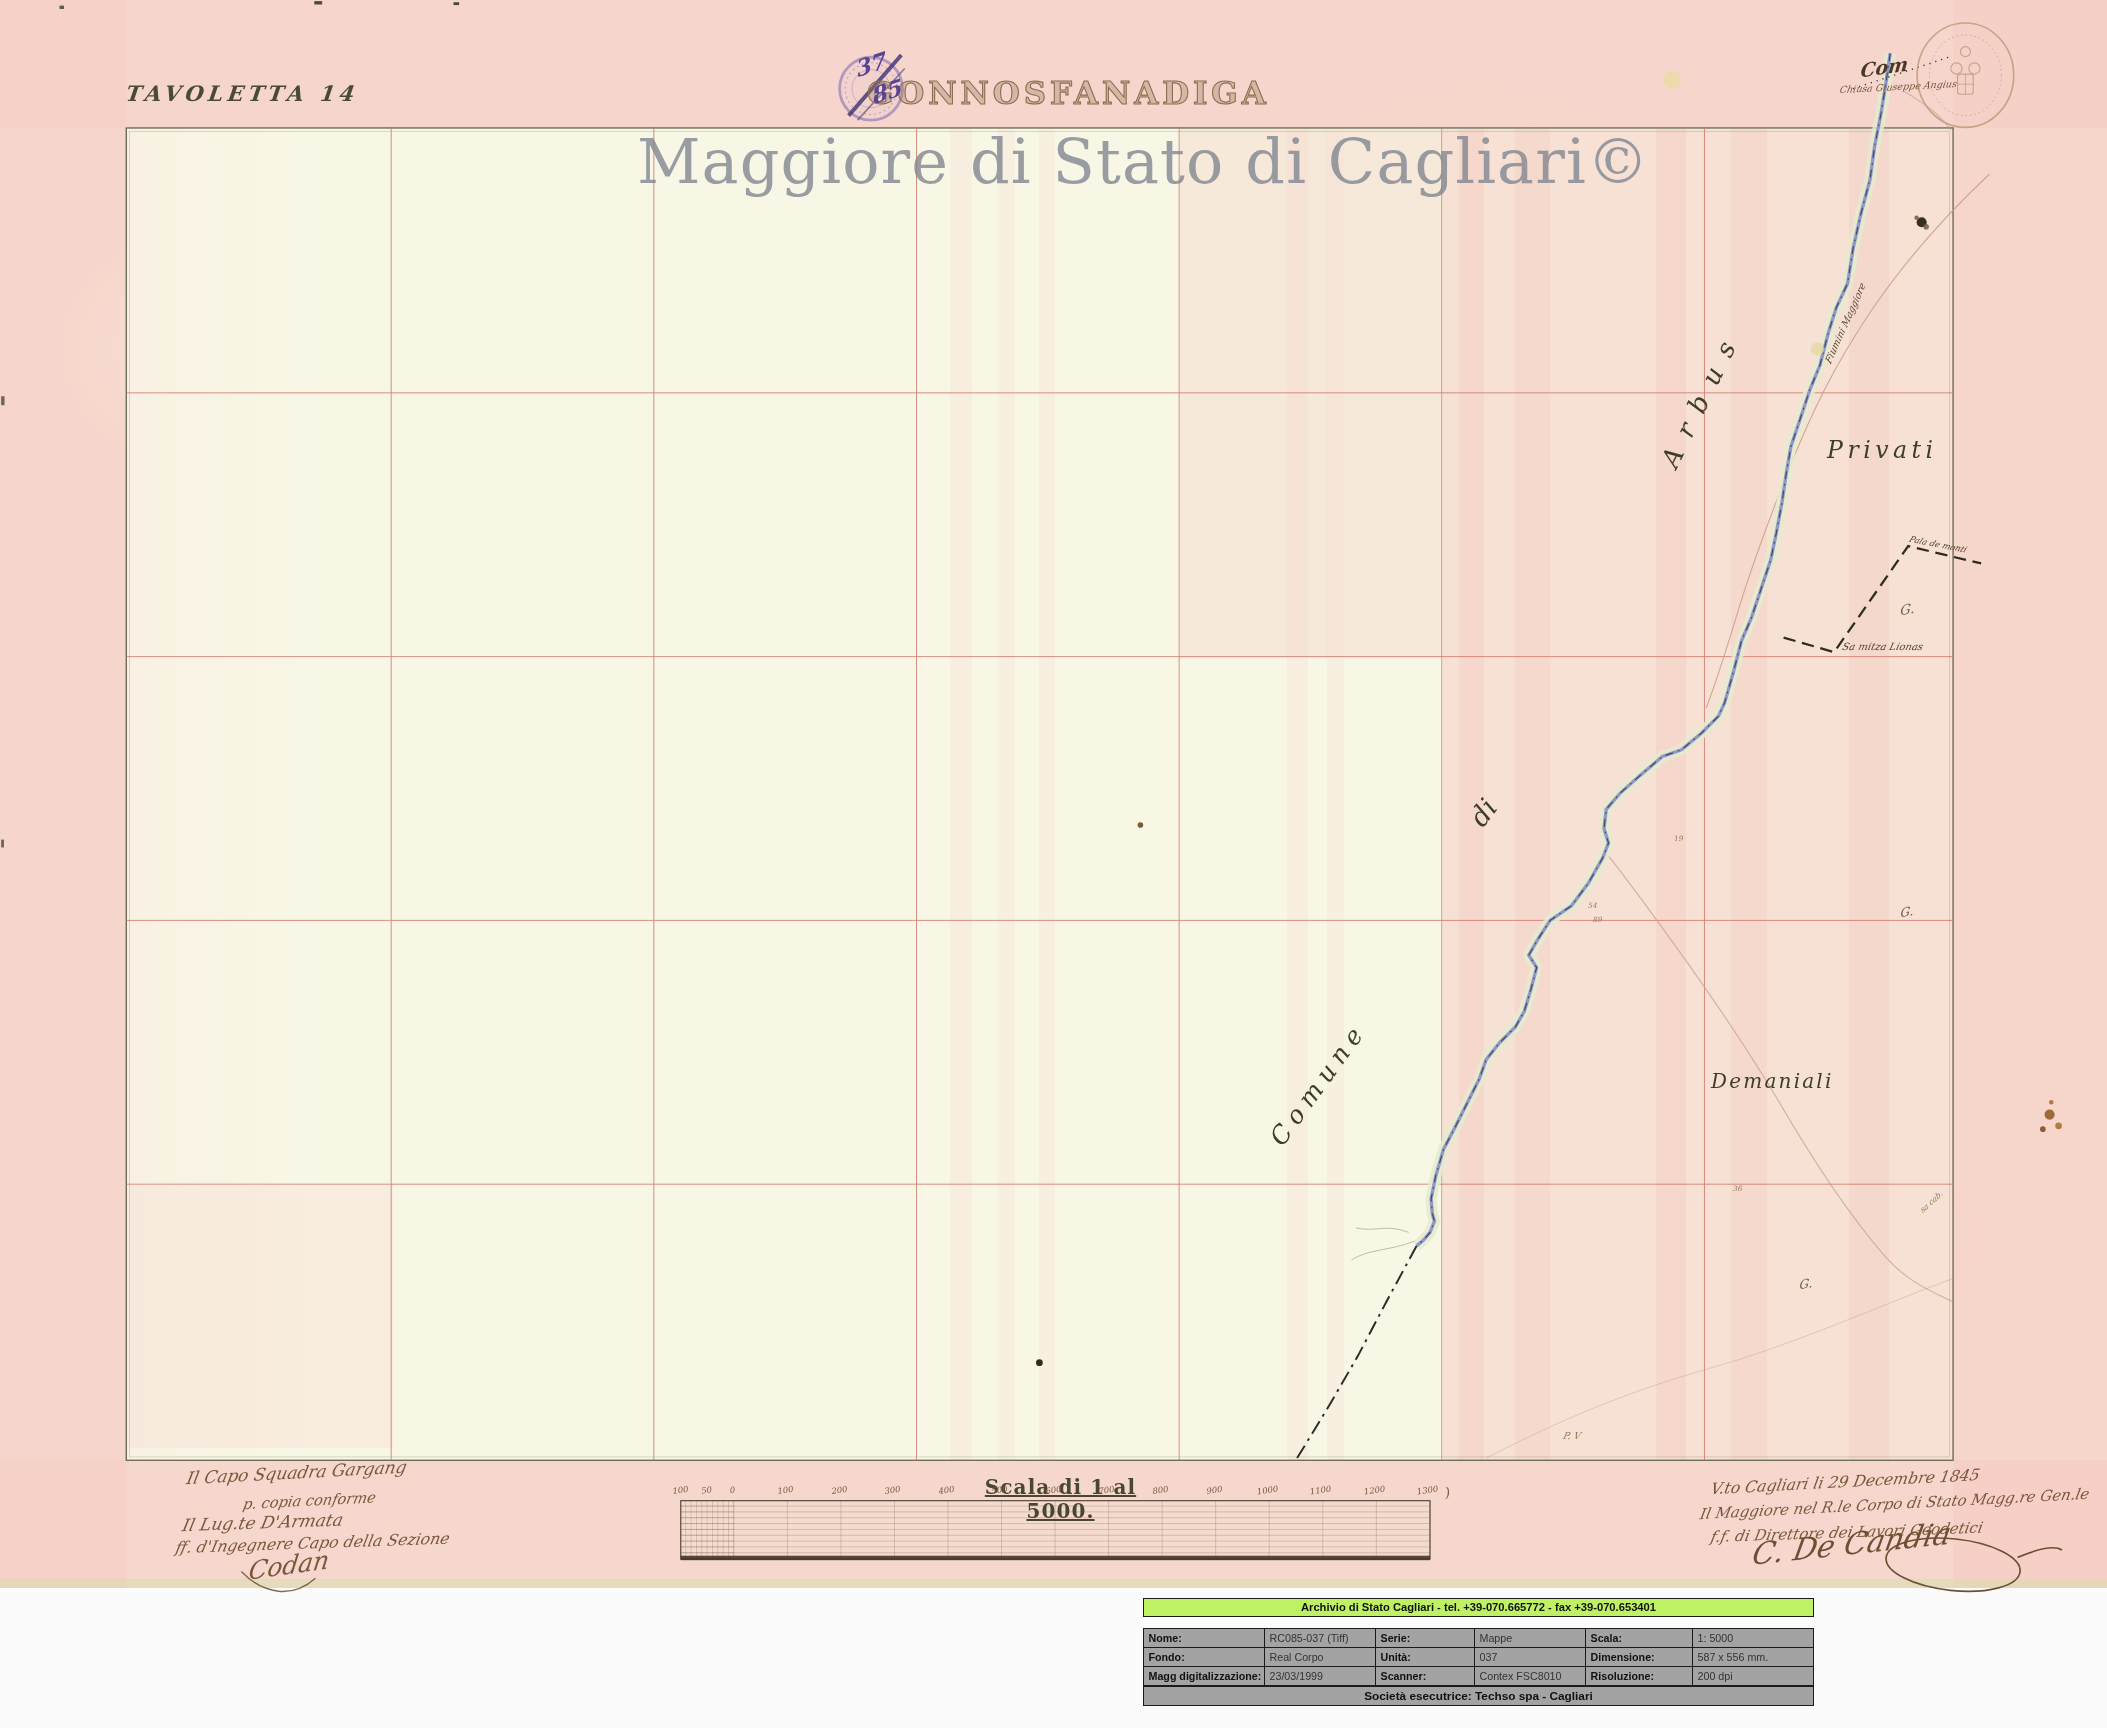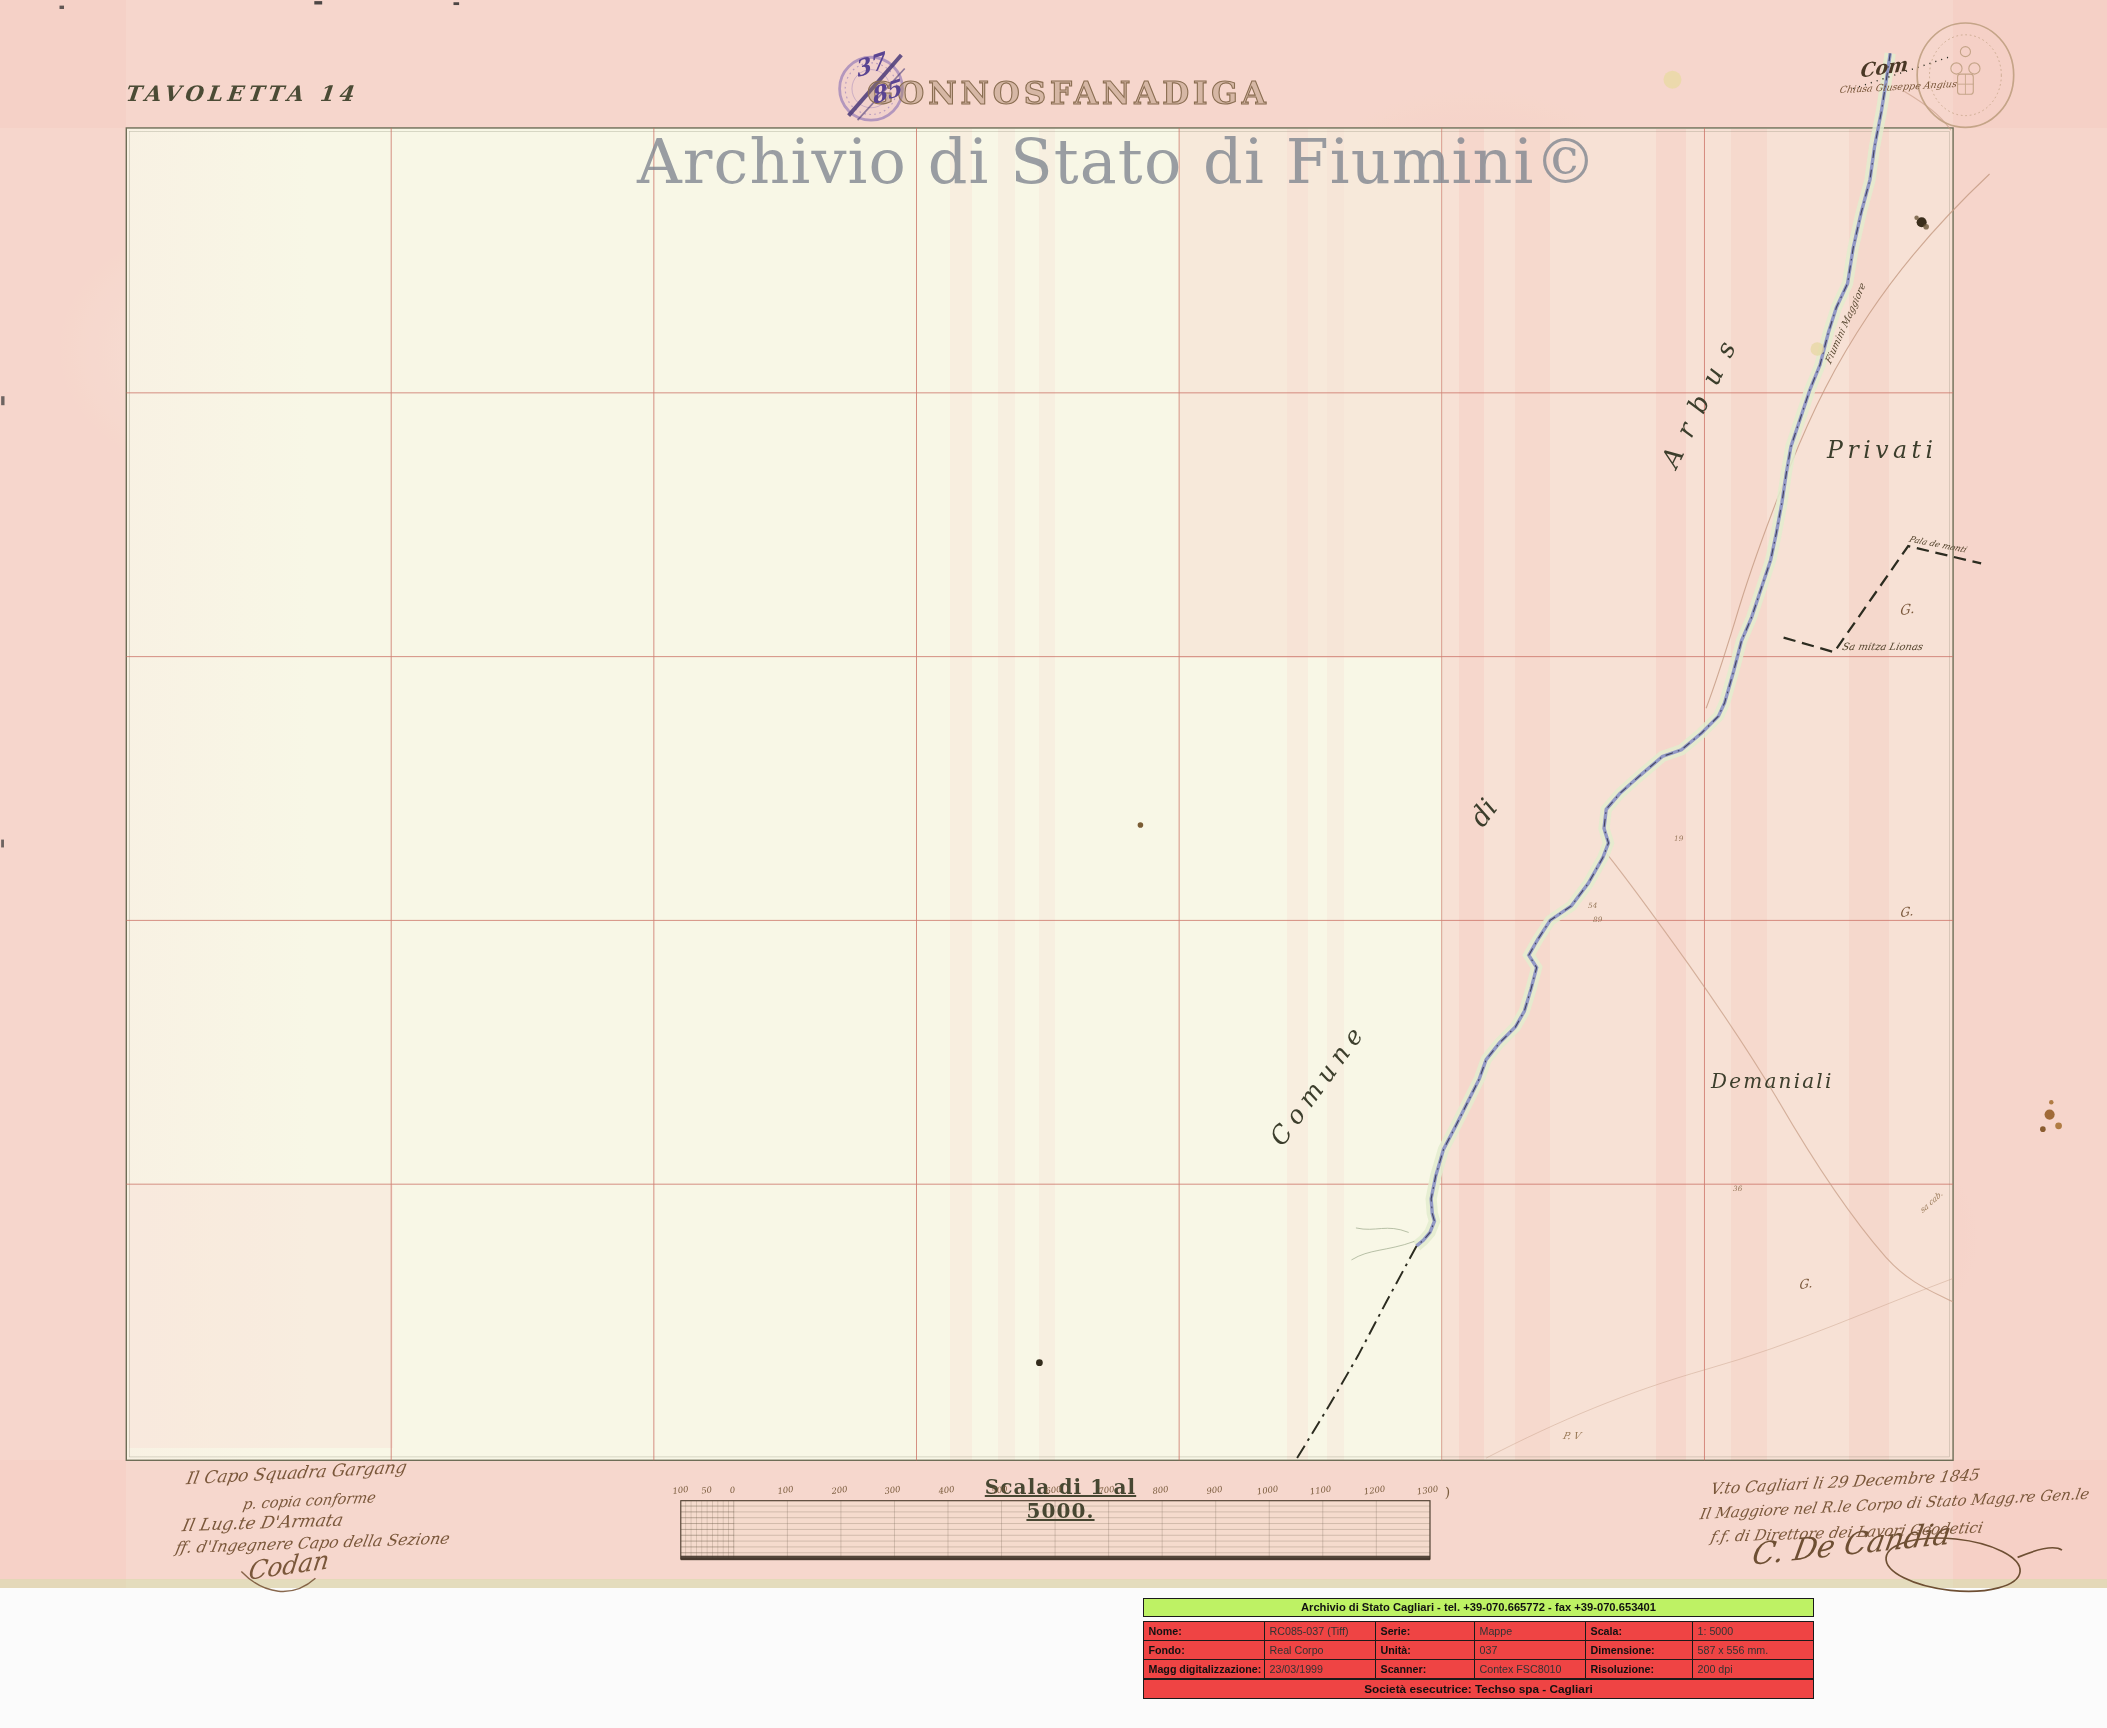--- a/index.html
+++ b/index.html
@@ -27,21 +27,21 @@
        font-family:"DejaVu Serif",serif;color:rgba(155,127,92,0.35);-webkit-text-stroke:1.1px #8a6e52;}
   #watermark{position:absolute;left:637px;top:125px;font-size:62px;
        font-family:"DejaVu Serif",serif;color:rgba(125,132,142,0.78);letter-spacing:1.1px;}
   #scale-title{position:absolute;left:954px;top:1475px;width:213px;text-align:center;
        font-size:20px;color:#474732;letter-spacing:1.1px;font-weight:bold;text-decoration:underline;}
   .tick{position:absolute;width:25px;text-align:center;font-size:8.4px;font-style:italic;
        color:#7a5b3c;transform:rotate(-8deg);}
   .info{position:absolute;left:1143px;top:1598px;width:671px;font-family:"Liberation Sans",sans-serif;color:#111;}
   .info-header{border:1.1px solid #1a1a1a;background:#bef264;height:17px;line-height:17px;text-align:center;
        font-weight:bold;font-size:11.2px;}
-  .info-grid{margin-top:4px;border:1.1px solid #1a1a1a;background:#ef4444;display:grid;
+  .info-grid{margin-top:11px;border:1.1px solid #1a1a1a;background:#a3a3a3;display:grid;
        grid-template-columns:121px 111px 99px 111px 107px auto;}
   .ic{height:18px;line-height:18px;padding-left:4.5px;font-size:10.7px;overflow:hidden;
        border-right:0.6px solid #1a1a1a;border-bottom:0.6px solid #1a1a1a;}
   .ic.lab{font-weight:bold;}
   .ic.val{color:#333;}
   .ic.lastcol{border-right:none;}
   .info-footer{grid-column:1 / -1;border-top:1.1px solid #1a1a1a;height:18px;line-height:18px;
        text-align:center;font-weight:bold;font-size:11.8px;}
 </style>
 </head>
@@ -171,21 +171,21 @@
     <rect x="560" y="2" width="14" height="6" fill="#222" opacity="0.8"></rect>
     <rect x="808" y="4" width="10" height="5" fill="#222" opacity="0.8"></rect>
     <rect x="106" y="10" width="8" height="6" fill="#222" opacity="0.7"></rect>
     <rect x="2" y="706" width="6" height="16" fill="#333" opacity="0.7"></rect>
     <rect x="2" y="1496" width="5" height="14" fill="#333" opacity="0.7"></rect>
   </g>
 </svg>
 
 <div id="tavoletta" class="lbl">TAVOLETTA 14</div>
 <div id="big-title">GONNOSFANADIGA</div>
-<div id="watermark">Archivio di Stato di Fiumini©</div>
+<div id="watermark">Maggiore di Stato di Cagliari©</div>
 
 <div class="hand" style="left:855px;top:56px;font-size:22.4px;color:#5a4492;transform:rotate(-18deg) skewX(-10deg);font-weight:bold;">37</div>
 <div class="hand" style="left:871px;top:83px;font-size:22.4px;color:#5a4492;transform:rotate(-18deg) skewX(-10deg);font-weight:bold;">85</div>
 
 <div class="hand" style="left:1862px;top:59px;font-size:19px;color:#4a3826;font-weight:bold;transform:rotate(-8deg) skewX(-14deg);">Com</div>
 <div class="hand" style="left:1841px;top:84px;font-size:9.5px;transform:rotate(-3deg) skewX(-14deg);">Chiusa Giuseppe Angius</div>
 <div class="hand" style="left:1823px;top:359px;font-size:9.5px;color:#55452e;transform:rotate(-66deg) skewX(-12deg);">Fiumini Maggiore</div>
 <div class="lbl" style="left:1655px;top:459px;font-size:26px;letter-spacing:14.6px;transform:rotate(-64deg);">Arbus</div>
 <div class="lbl" style="left:1827px;top:436px;font-size:23.6px;letter-spacing:4.5px;">Privati</div>
 <div class="lbl" style="left:1463px;top:813px;font-size:27px;transform:rotate(-52deg);">di</div>

